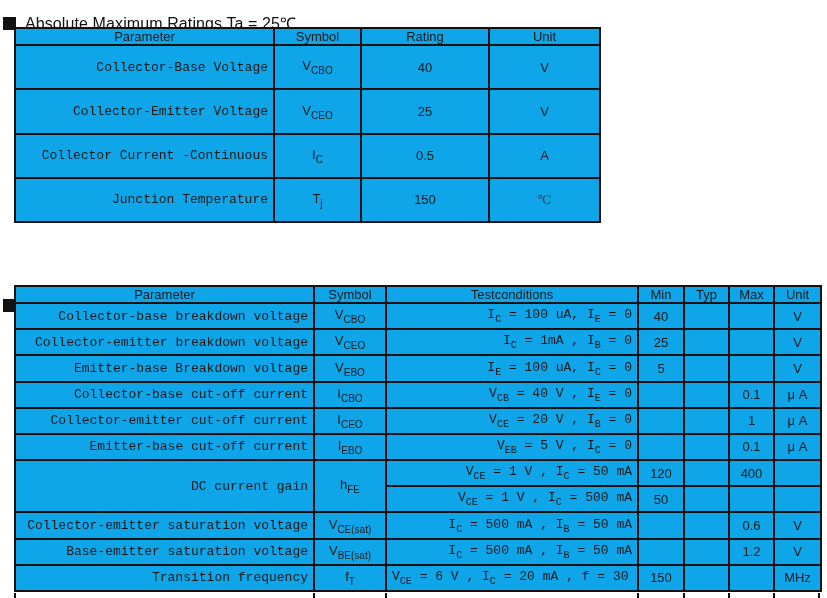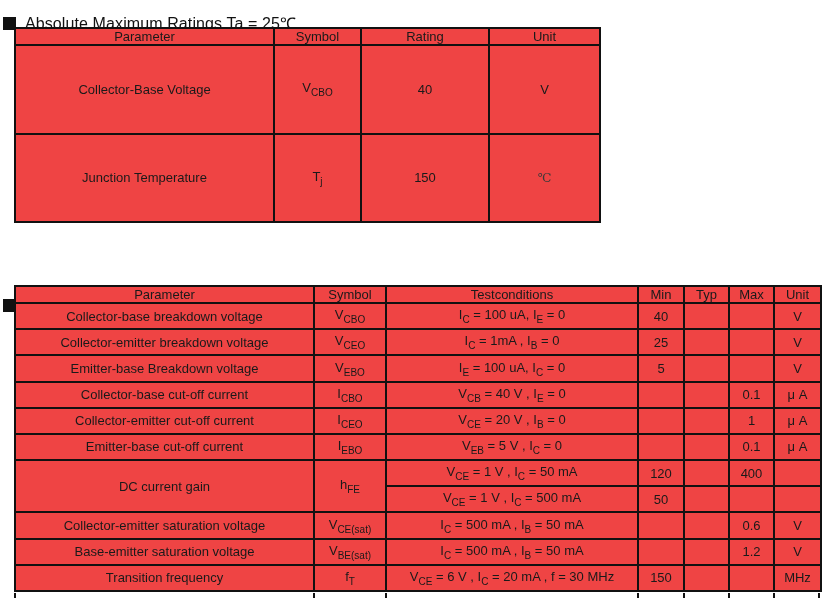--- a/index.html
+++ b/index.html
@@ -10,31 +10,31 @@
   }
   .sec-title {
     position:absolute; left:3px; display:flex; align-items:center;
     font-size:16px; letter-spacing:0.1px; color:#111;
   }
   .bullet { width:13px; height:13px; background:#111; display:inline-block; margin-right:9px; }
   #title1 { top:12px; }
   #title2 { top:254px;margin-top:40px; }
 
   table {
-    position:absolute; border-collapse:collapse; table-layout:fixed; background:#ef4444;
+    position:absolute; border-collapse:collapse; table-layout:fixed; background:#0ea5e9;
   }
   #t1 { left:14px; top:27px;  width:585px; height:196px; }
   #t2 { left:14px; top:285px; width:806px; height:307px; }
 
   th, td {
     border:2px solid #111; padding:0 5px; font-size:13px;
     white-space:nowrap; overflow:hidden; color:#1a1a1a;
   }
   th { font-weight:400; text-align:center; }
-  .l { text-align:center; }
+  .l { text-align:right;font-family:Liberation Mono, monospace; }
   .c { text-align:center; }
   sub { font-size:10px; line-height:1; letter-spacing:0; }
   .degc { font-family:"DejaVu Serif", serif; color:#3a3a3a; font-size:12.5px; }
 
   .stubs i { position:absolute; top:593px; width:2px; height:5px; background:#111; }
 </style>
 </head>
 <body>
 
 <div class="sec-title" id="title1">
@@ -56,20 +56,32 @@
         <th>Rating</th>
         <th>Unit</th>
       </tr>
   </thead>
   <tbody id="t1-body">
       <tr>
         <td class="l">Collector-Base Voltage</td>
         <td class="c">V<sub>CBO</sub></td>
         <td class="c">40</td>
         <td class="c">V</td>
+      </tr>
+      <tr>
+        <td class="l">Collector-Emitter Voltage</td>
+        <td class="c">V<sub>CEO</sub></td>
+        <td class="c">25</td>
+        <td class="c">V</td>
+      </tr>
+      <tr>
+        <td class="l">Collector Current -Continuous</td>
+        <td class="c">I<sub>C</sub></td>
+        <td class="c">0.5</td>
+        <td class="c">A</td>
       </tr>
       <tr>
         <td class="l">Junction Temperature</td>
         <td class="c">T<sub>j</sub></td>
         <td class="c">150</td>
         <td class="c degc">℃</td>
       </tr>
     </tbody>
 </table>
 

